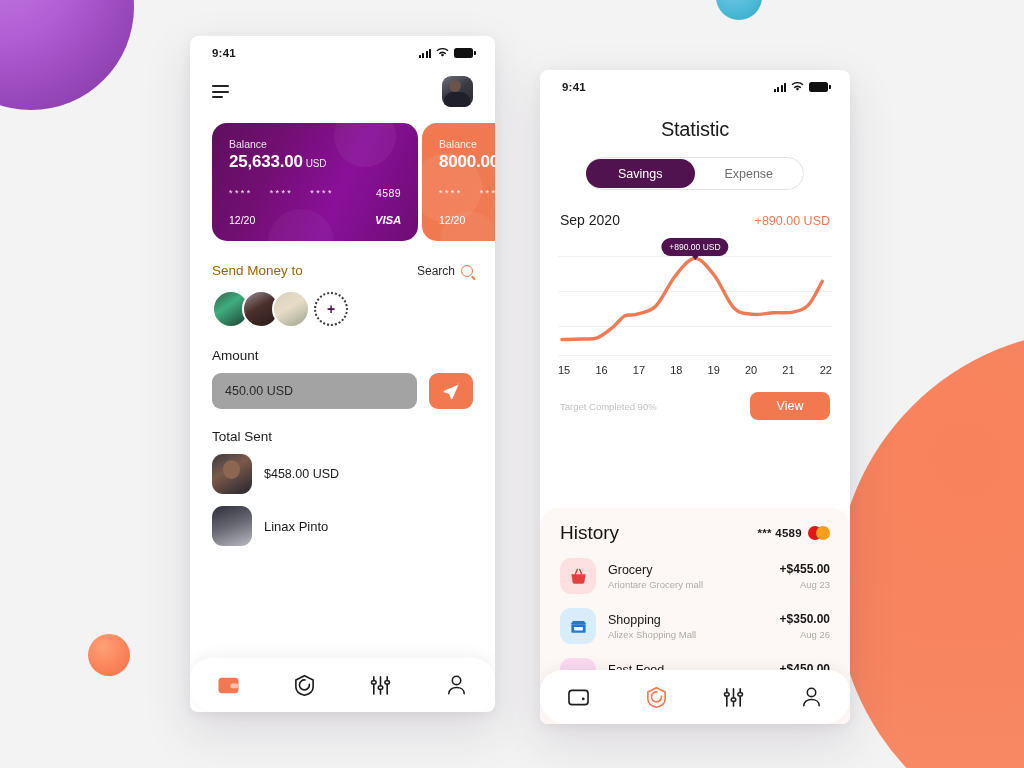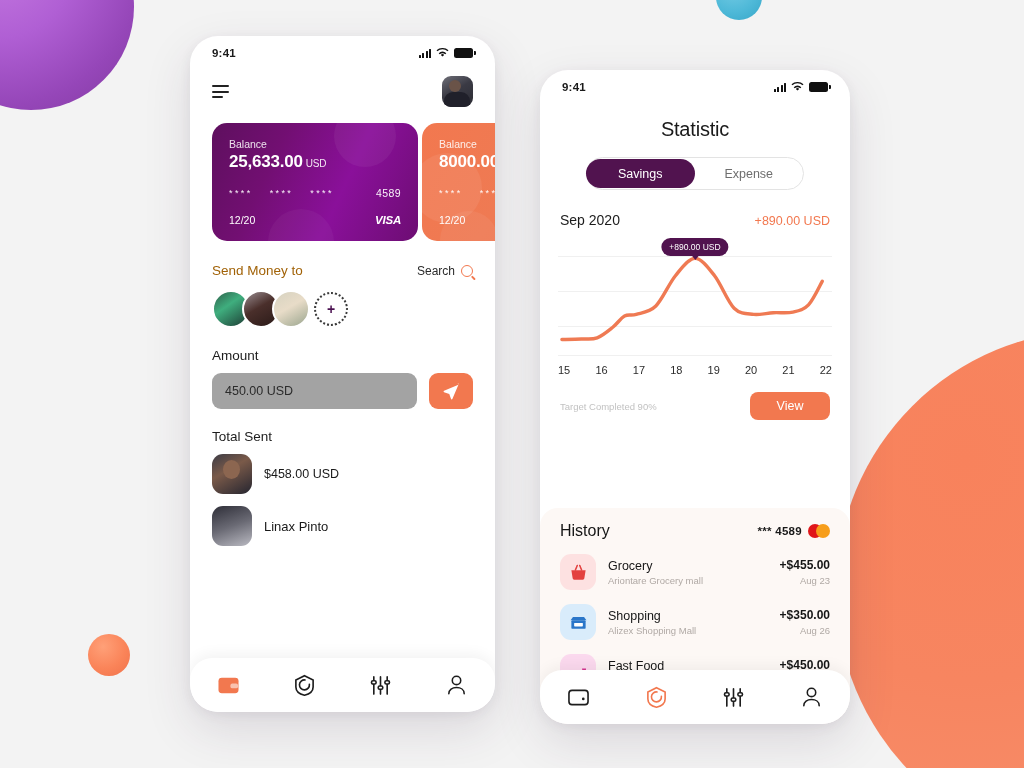--- a/index.html
+++ b/index.html
@@ -32,21 +32,21 @@
   }
   #blob-orange-large {
     left: 836px; top: 330px; width: 520px; height: 520px;
     background: radial-gradient(circle at 25% 25%, #f8825c 0%, #f78560 40%, #f79370 100%);
   }
 
   
   .phone {
     position: absolute;
     background: #ffffff;
-    border-radius: 28px;
+    border-radius: 8px;
     overflow: hidden;
     box-shadow: 0 18px 48px rgba(60,40,70,0.13), 0 3px 12px rgba(60,40,70,0.07);
   }
   #phone-left  { left: 190px; top: 36px;  width: 305px; height: 676px; }
   #phone-right { left: 540px; top: 70px;  width: 310px; height: 654px; }
 
   
   .statusbar {
     display: flex; align-items: center; justify-content: space-between;
     padding: 0 22px;
@@ -275,21 +275,21 @@
     font-family: "Liberation Sans", sans-serif;
   }
 
   .history-panel {
     background: #fdf8f5;
     border-radius: 18px 18px 0 0;
     padding: 14px 20px 0 20px;
     position: absolute; left: 0; right: 0; top: 438px; bottom: 0;
   }
   .hist-head { display: flex; align-items: center; justify-content: space-between; }
-  .hist-title { font-size: 16px; color: #151515; font-weight: 500; }
+  .hist-title { font-size: 19px; color: #151515; font-weight: 500; }
   .hist-card { display: flex; align-items: center; gap: 6px; }
   .hist-card-num { font-size: 11.5px; color: #191919; font-weight: 600; letter-spacing: 0.3px; }
   .mc { position: relative; width: 22px; height: 14px; }
   .mc i { position: absolute; top: 0; width: 14px; height: 14px; border-radius: 50%; }
   .mc i.l { left: 0; background: #e0161a; }
   .mc i.r { right: 0; background: #f79e1b; }
 
   .hist-row { display: flex; align-items: center; gap: 12px; padding-top: 14px; }
   .hist-ico {
     width: 36px; height: 36px; border-radius: 11px; flex: 0 0 auto;

